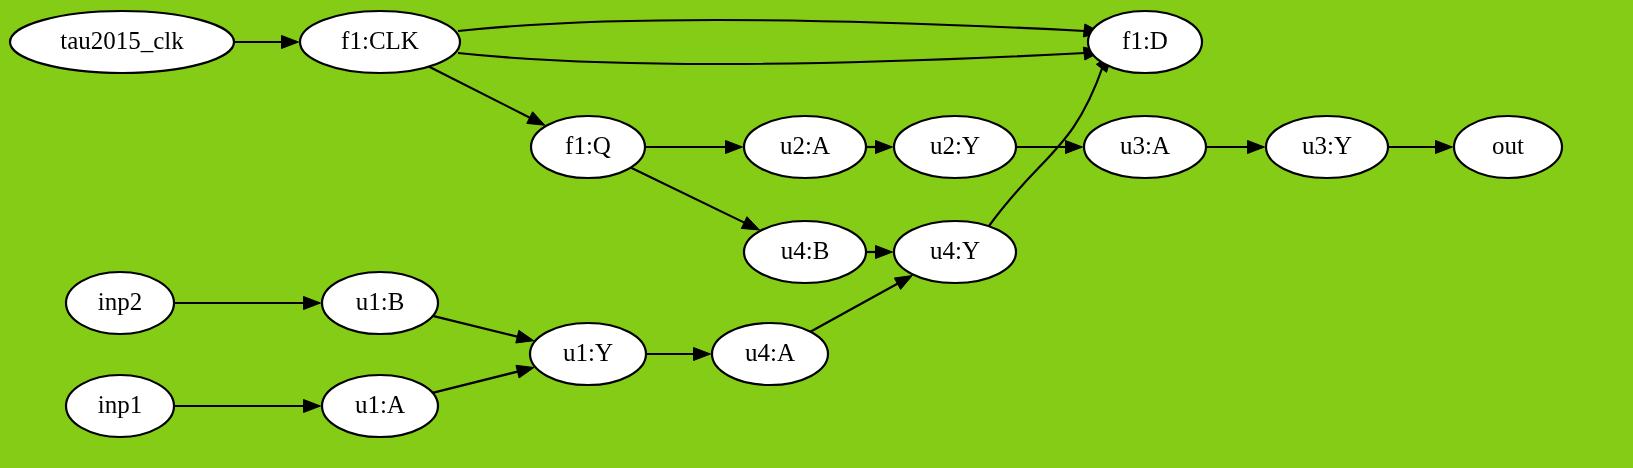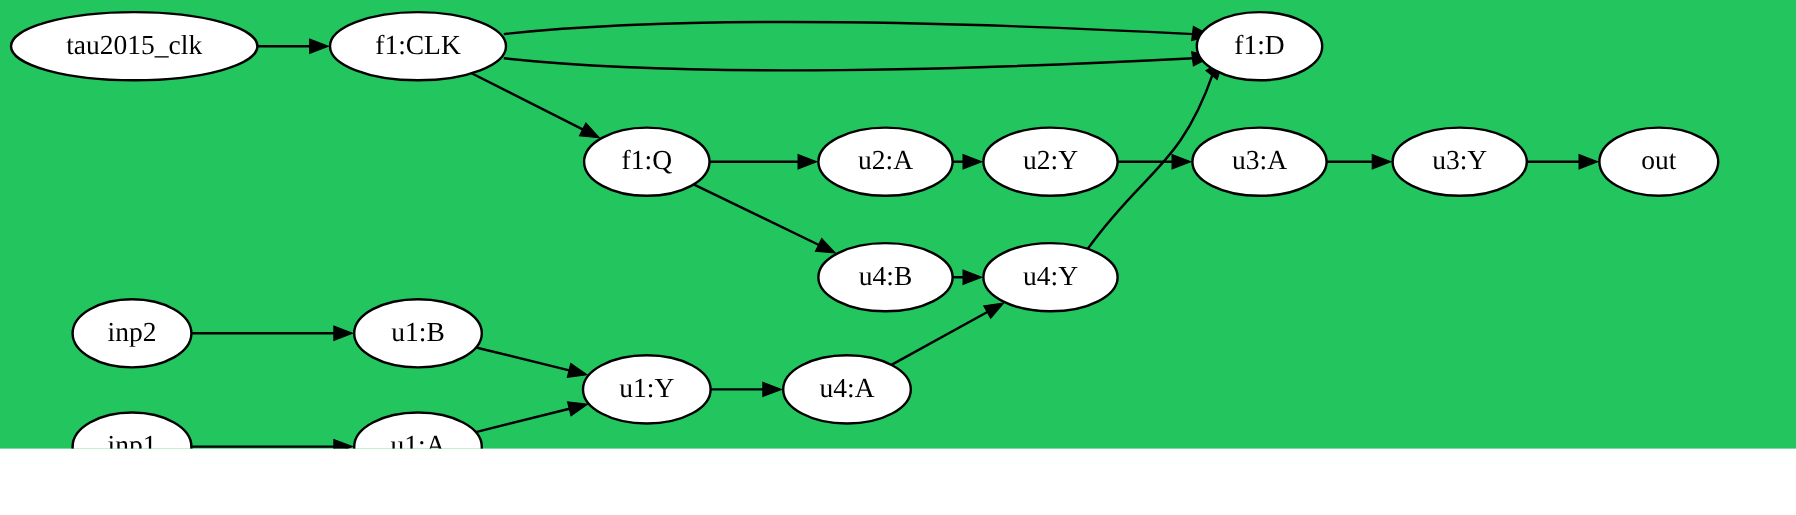--- a/index.html
+++ b/index.html
@@ -7,22 +7,22 @@
     margin: 0;
     padding: 0;
     background: #ffffff;
   }
   body {
     font-family: "Liberation Serif", "DejaVu Serif", serif;
   }
   #graph-canvas {
     position: relative;
     width: 1633px;
-    height: 408px;
-    background: #22c55e;
+    height: 468px;
+    background: #84cc16;
     overflow: hidden;
   }
   svg#graph-svg {
     display: block;
     width: 1633px;
     height: 468px;
   }
   .node-ellipse {
     fill: #ffffff;
     stroke: #000000;

